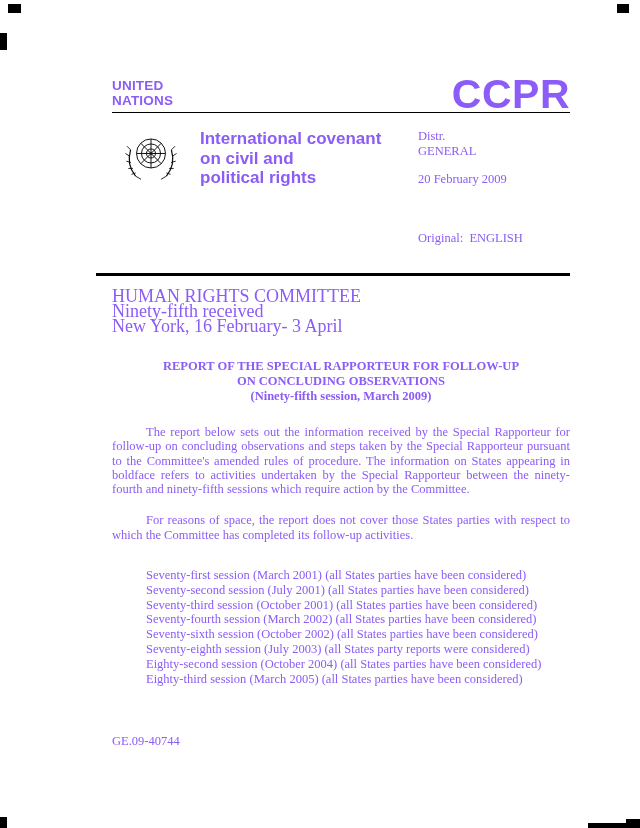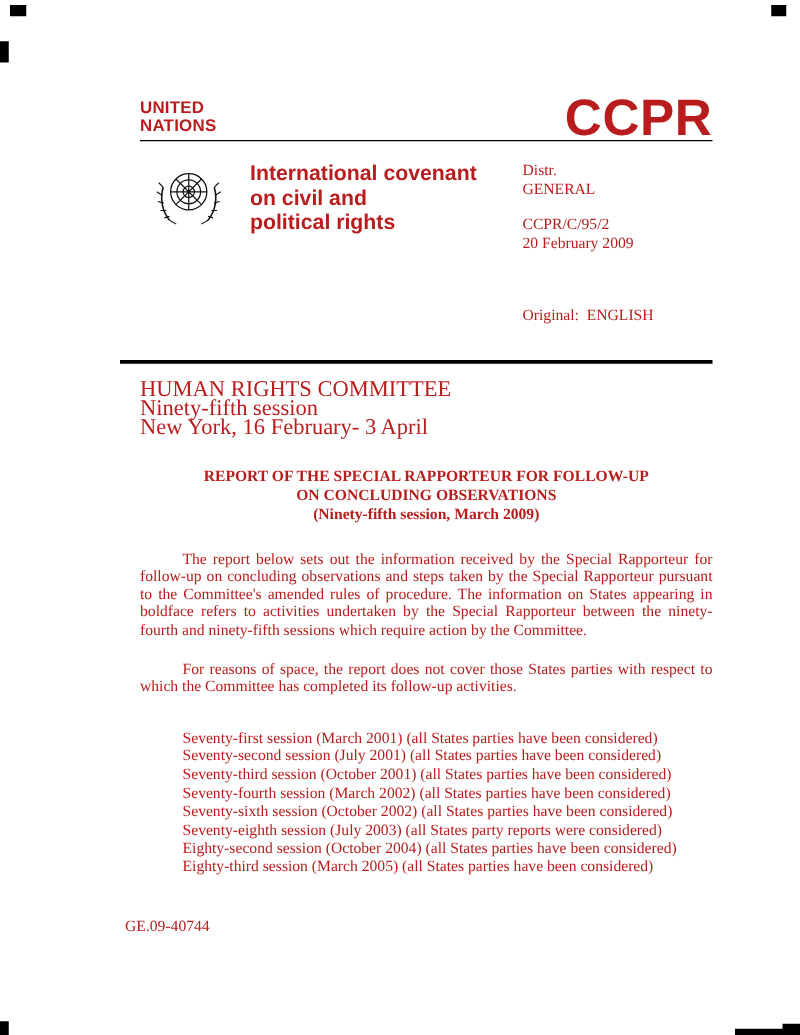--- a/index.html
+++ b/index.html
@@ -1,21 +1,21 @@
 <!DOCTYPE html>
 <html><head>
 <meta charset="utf-8">
 <style>
   html, body { margin: 0; padding: 0; background: #ffffff; }
   .page {
     position: relative;
     width: 640px;
     height: 828px;
     background: #ffffff;
-    color: #b91c1c;
+    color: #8b5cf6;
     font-family: "Liberation Serif", serif;
     overflow: hidden;
   }
   .scan-mark { position: absolute; background: #000; }
 
   .content {
     position: absolute;
     left: 112px;
     top: 78px;
     width: 458px;
@@ -82,21 +82,21 @@
     line-height: 14.3px;
     text-align: justify;
     text-indent: 34px;
   }
   .para.second { margin-top: 17px; }
 
   .session-list { margin-top: 26px; margin-left: 34px; font-size: 12.5px; line-height: 14.8px; }
 
   .ge-number {
     position: absolute;
-    left: 100px;
+    left: 112px;
     top: 734px;
     font-size: 12.5px;
   }
 </style>
 </head>
 <body>
 
 <div class="page">
 
   <div class="scan-mark" style="left:8px;top:4px;width:13px;height:9px;"></div>
@@ -156,32 +156,31 @@
         <div>on civil and</div>
         <div>political rights</div>
       </div>
 
       <div class="doc-info">
         <div class="group">
           <div>Distr.</div>
           <div>GENERAL</div>
         </div>
         <div class="group">
-          <div>CCPR/C/95/2</div>
           <div>20 February 2009</div>
         </div>
         <div class="group pre">Original:  ENGLISH</div>
       </div>
     </div>
 
     <div class="thick-rule"></div>
 
     <div class="committee">
       <div>HUMAN RIGHTS COMMITTEE</div>
-      <div>Ninety-fifth session</div>
+      <div>Ninety-fifth received</div>
       <div>New York, 16 February- 3 April</div>
     </div>
 
     <div class="report-title">
       <div>REPORT OF THE SPECIAL RAPPORTEUR FOR FOLLOW-UP</div>
       <div>ON CONCLUDING OBSERVATIONS</div>
       <div>(Ninety-fifth session, March 2009)</div>
     </div>
 
     <p class="para">The report below sets out the information received by the Special Rapporteur for follow-up on concluding observations and steps taken by the Special Rapporteur pursuant to the Committee's amended rules of procedure. The information on States appearing in boldface refers to activities undertaken by the Special Rapporteur between the ninety-fourth and ninety-fifth sessions which require action by the Committee.</p>

